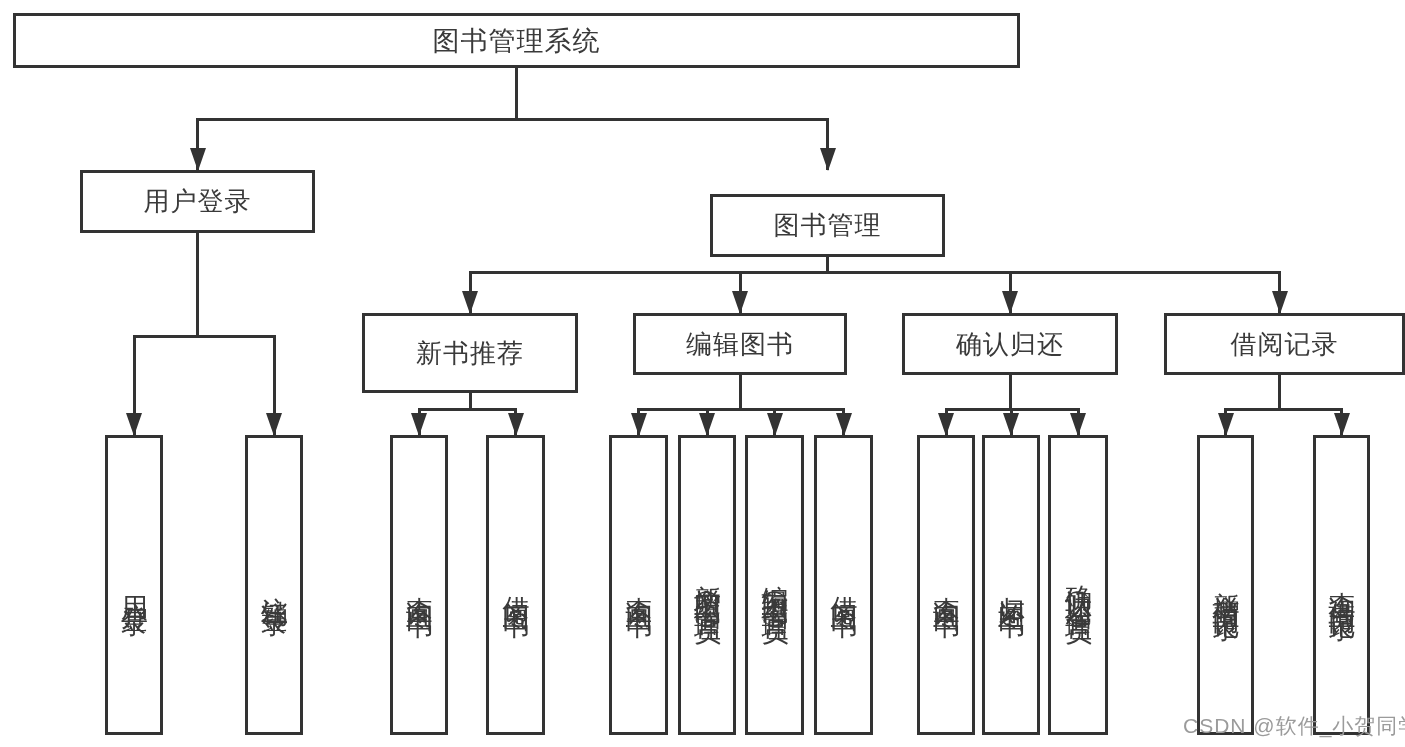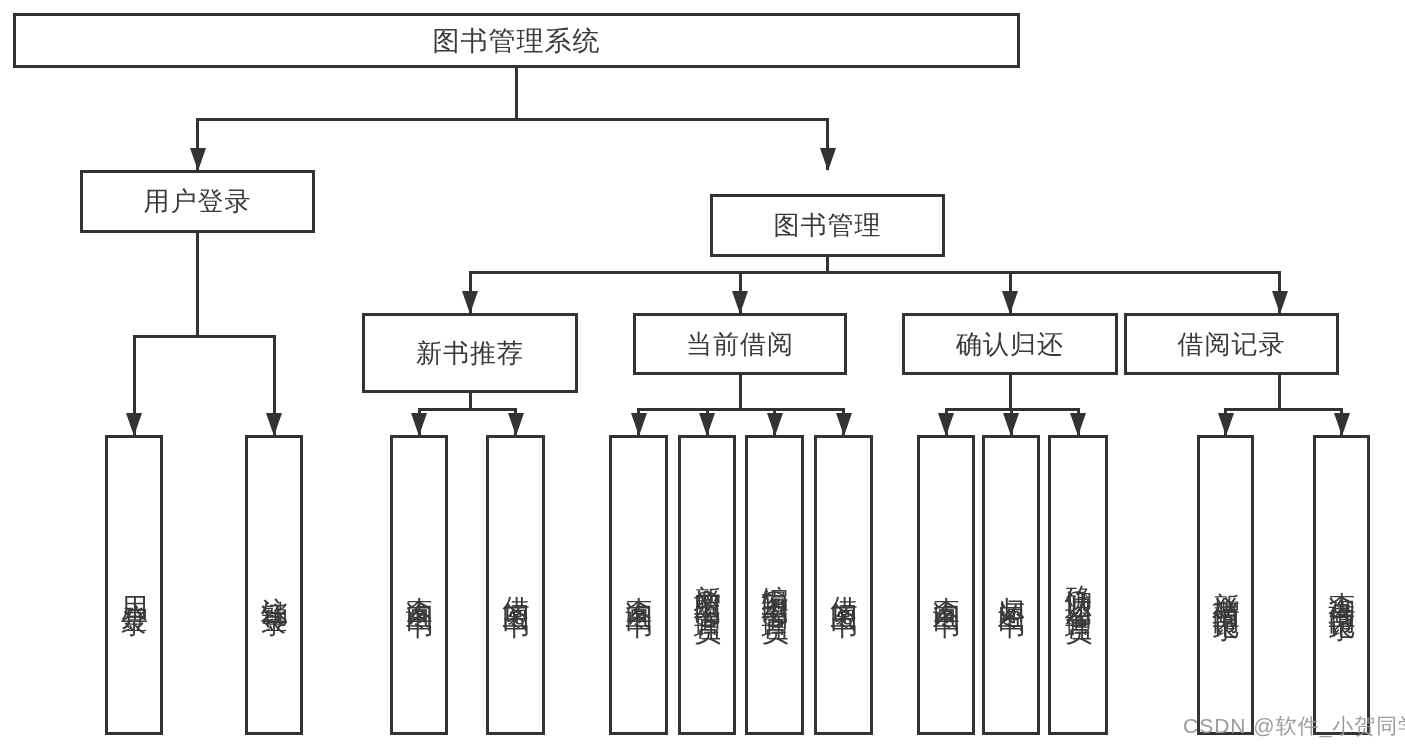--- a/index.html
+++ b/index.html
@@ -119,26 +119,26 @@
       <div class="node h" style="left: 80px; top: 170px; width: 235px; height: 63px;">
         <span>用户登录</span>
       </div>
       <div class="node h" style="left: 710px; top: 170px; width: 235px; height: 63px; margin-top: 24px;">
         <span>图书管理</span>
       </div>
       <div class="node h" style="left: 362px; top: 313px; width: 216px; height: 80px;">
         <span>新书推荐</span>
       </div>
       <div class="node h" style="left: 633px; top: 313px; width: 214px; height: 62px;">
-        <span>当前借阅</span>
+        <span>编辑图书</span>
       </div>
       <div class="node h" style="left: 902px; top: 313px; width: 216px; height: 62px;">
         <span>确认归还</span>
       </div>
-      <div class="node h" style="left: 1124px; top: 313px; width: 215px; height: 62px;">
+      <div class="node h" style="left: 1164px; top: 313px; width: 241px; height: 62px;">
         <span>借阅记录</span>
       </div>
       <div class="node v" style="left: 105px; top: 435px; width: 58px; height: 300px;">
         <span>用户登录</span>
       </div>
       <div class="node v" style="left: 245px; top: 435px; width: 58px; height: 300px;">
         <span>注销登录</span>
       </div>
       <div class="node v" style="left: 390px; top: 435px; width: 58px; height: 300px;">
         <span>查询图书</span>

